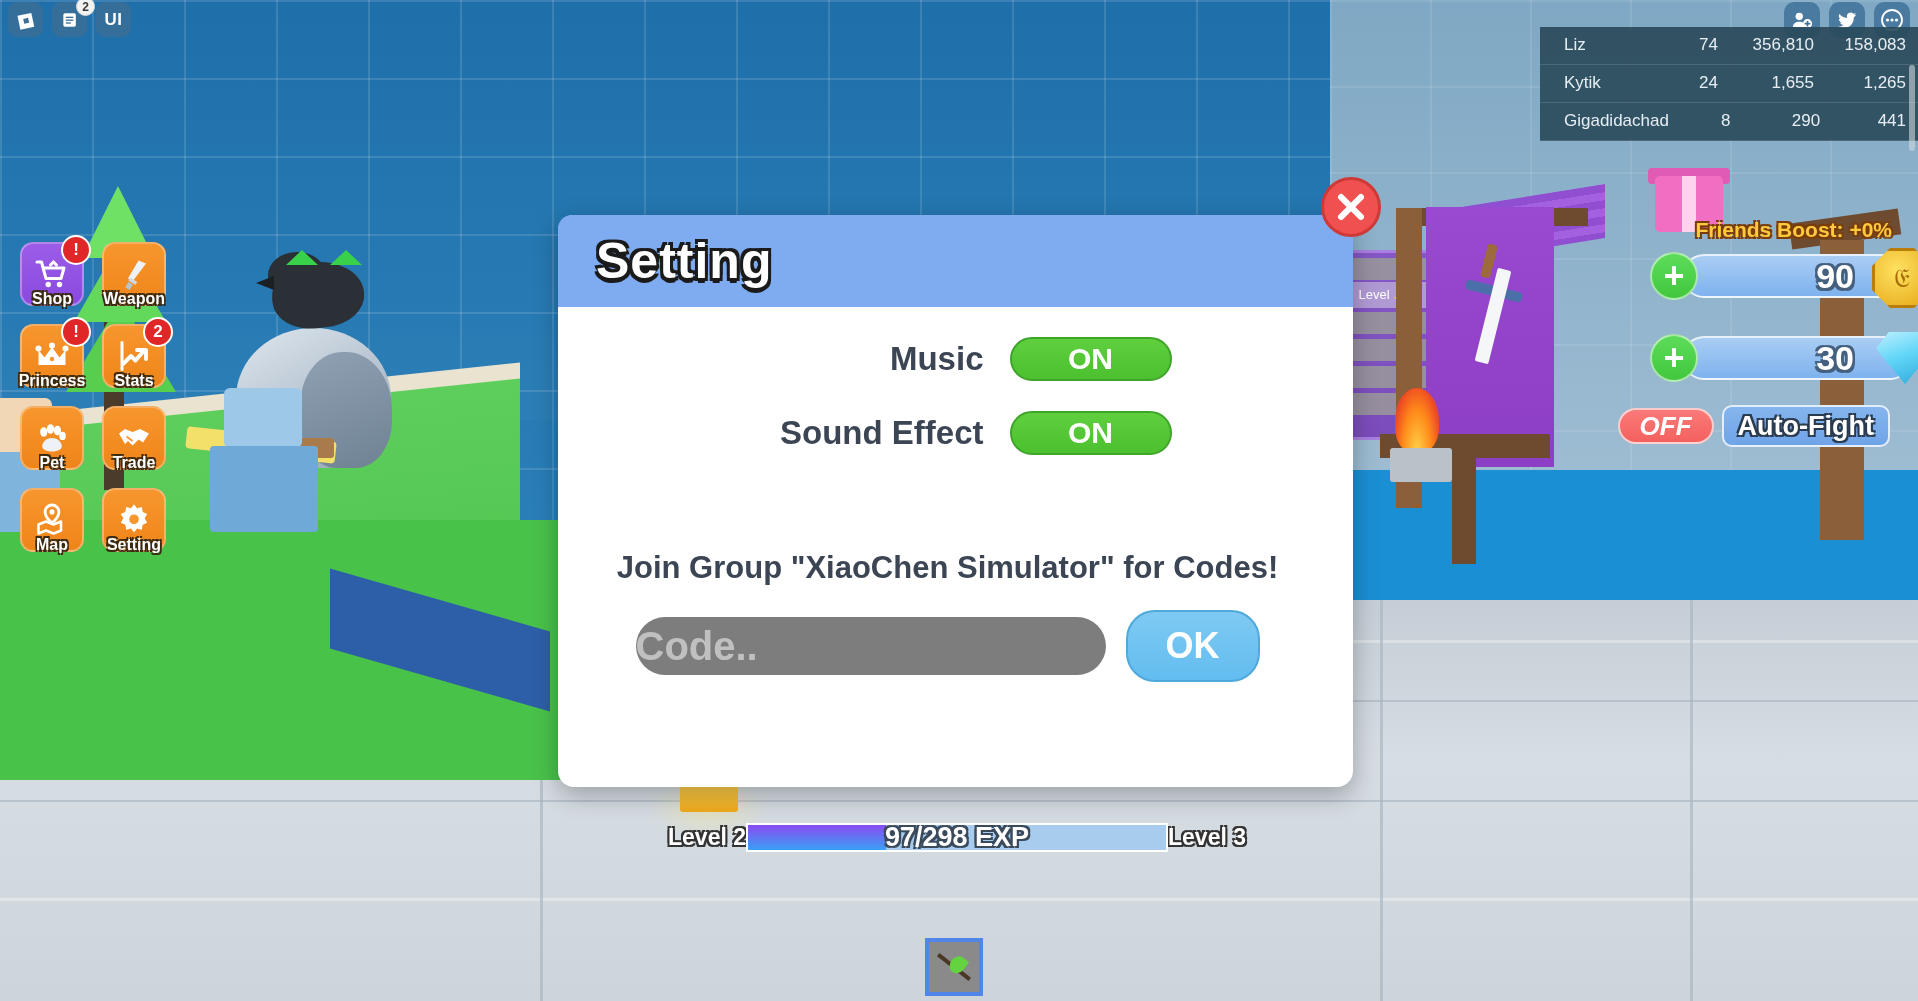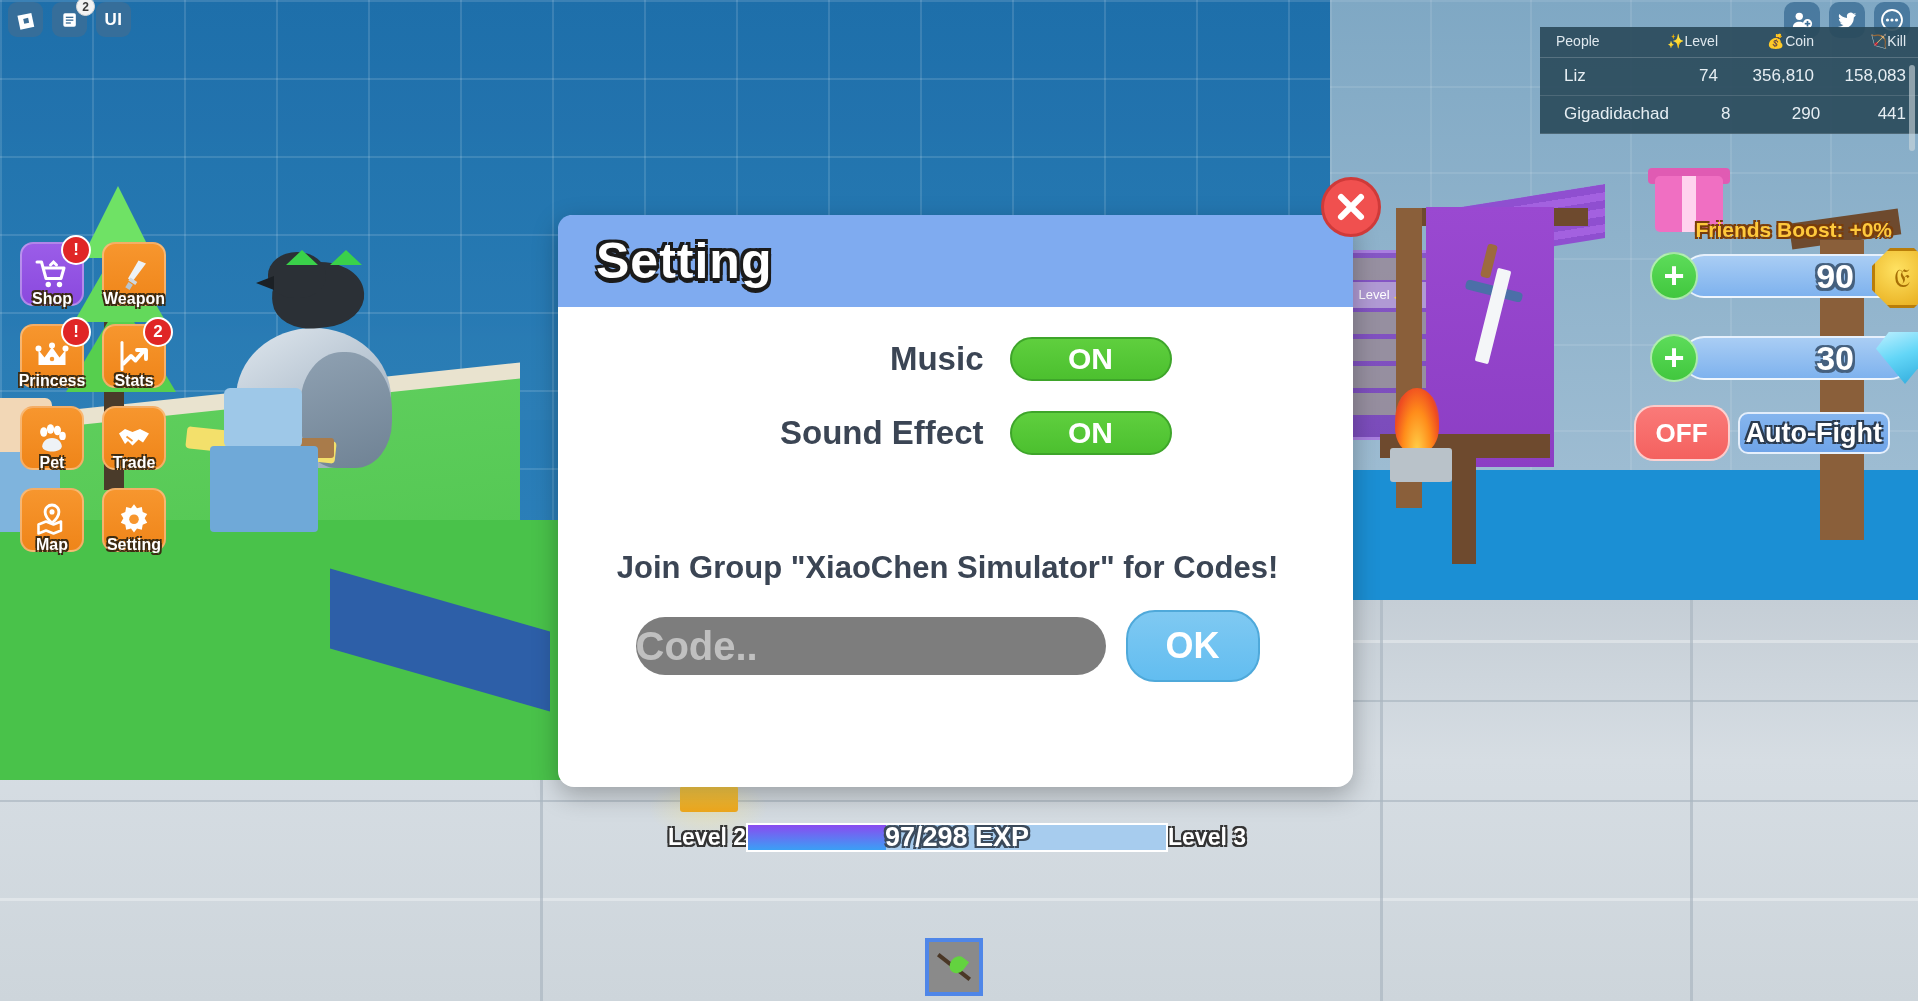--- a/index.html
+++ b/index.html
@@ -243,28 +243,28 @@
     clip-path:polygon(30% 0,70% 0,100% 30%,100% 70%,70% 100%,30% 100%,0 70%,0 30%);
     display:flex;align-items:center;justify-content:center;color:#a56d05;font-size:26px;
   }
   .gem-ico {
     position:absolute; right:-24px; top:-6px; width:58px; height:52px;
     background:linear-gradient(160deg,#bdf0ff 0%,#63d6f7 45%,#2aa6d9 100%);
     clip-path:polygon(22% 0,78% 0,100% 32%,50% 100%,0 32%);
   }
   .autofight { position:absolute; right:28px; top:405px; display:flex; align-items:center; gap:8px; }
   .af-off {
-    width:96px; height:56px; border-radius:20px;
+    width:96px; height:36px; border-radius:20px;
     background:linear-gradient(180deg,#fa7a79,#f4615f);
     border:2px solid #ffffffaa;
     display:flex; align-items:center; justify-content:center; cursor:pointer;
-    color:#fff; font-size:26px; font-weight:bold;
+    color:#fff; font-size:26px; font-weight:bold;font-style:italic;
   }
   .af-label {
-    height:42px; padding:0 6px; border-radius:10px;
+    height:42px; padding:0 14px; border-radius:10px;
     background:linear-gradient(180deg,#85b5ee,#6fa4e8);
     border:2px solid #ffffffcc;
     display:flex; align-items:center; justify-content:center;
     font-size:27px; font-weight:bold; color:#fff;
     text-shadow:-2px -2px 0 #2b3b4f,2px -2px 0 #2b3b4f,-2px 2px 0 #2b3b4f,2px 2px 0 #2b3b4f;
   }
 
   
   .hpwrap { position:absolute; left:668px; top:815px; width:578px; }
   .hpbar {
@@ -481,38 +481,32 @@
     <svg viewBox="0 0 24 24" width="24" height="24" aria-hidden="true">
       <circle cx="12" cy="12" r="10" fill="none" stroke="#fff" stroke-width="1.8"></circle>
       <circle cx="7.5" cy="12" r="1.6" fill="#fff"></circle>
       <circle cx="12" cy="12" r="1.6" fill="#fff"></circle>
       <circle cx="16.5" cy="12" r="1.6" fill="#fff"></circle>
     </svg>
   </div>
 </div>
 
 <div class="leaderboard">
-  <div class="lb-head">
-    <span class="lb-name">People</span>
-    <span class="lb-c1">
-      <span>✨</span><span>Level</span>
-    </span>
-    <span class="lb-c2">
-      <span>💰</span><span>Coin</span>
-    </span>
-    <span class="lb-c3">
-      <span>🏹</span><span>Kill</span>
-    </span>
-  </div>
 
   <div class="lb-row">
     <span class="lb-name">Liz</span>
     <span class="lb-c1">74</span>
     <span class="lb-c2">356,810</span>
     <span class="lb-c3">158,083</span>
+  </div>
+  <div class="lb-row">
+    <span class="lb-name">Kytik</span>
+    <span class="lb-c1">24</span>
+    <span class="lb-c2">1,655</span>
+    <span class="lb-c3">1,265</span>
   </div>
   <div class="lb-row">
     <span class="lb-name">Gigadidachad</span>
     <span class="lb-c1">8</span>
     <span class="lb-c2">290</span>
     <span class="lb-c3">441</span>
   </div>
   <div class="lb-scroll"></div>
 </div>
 

